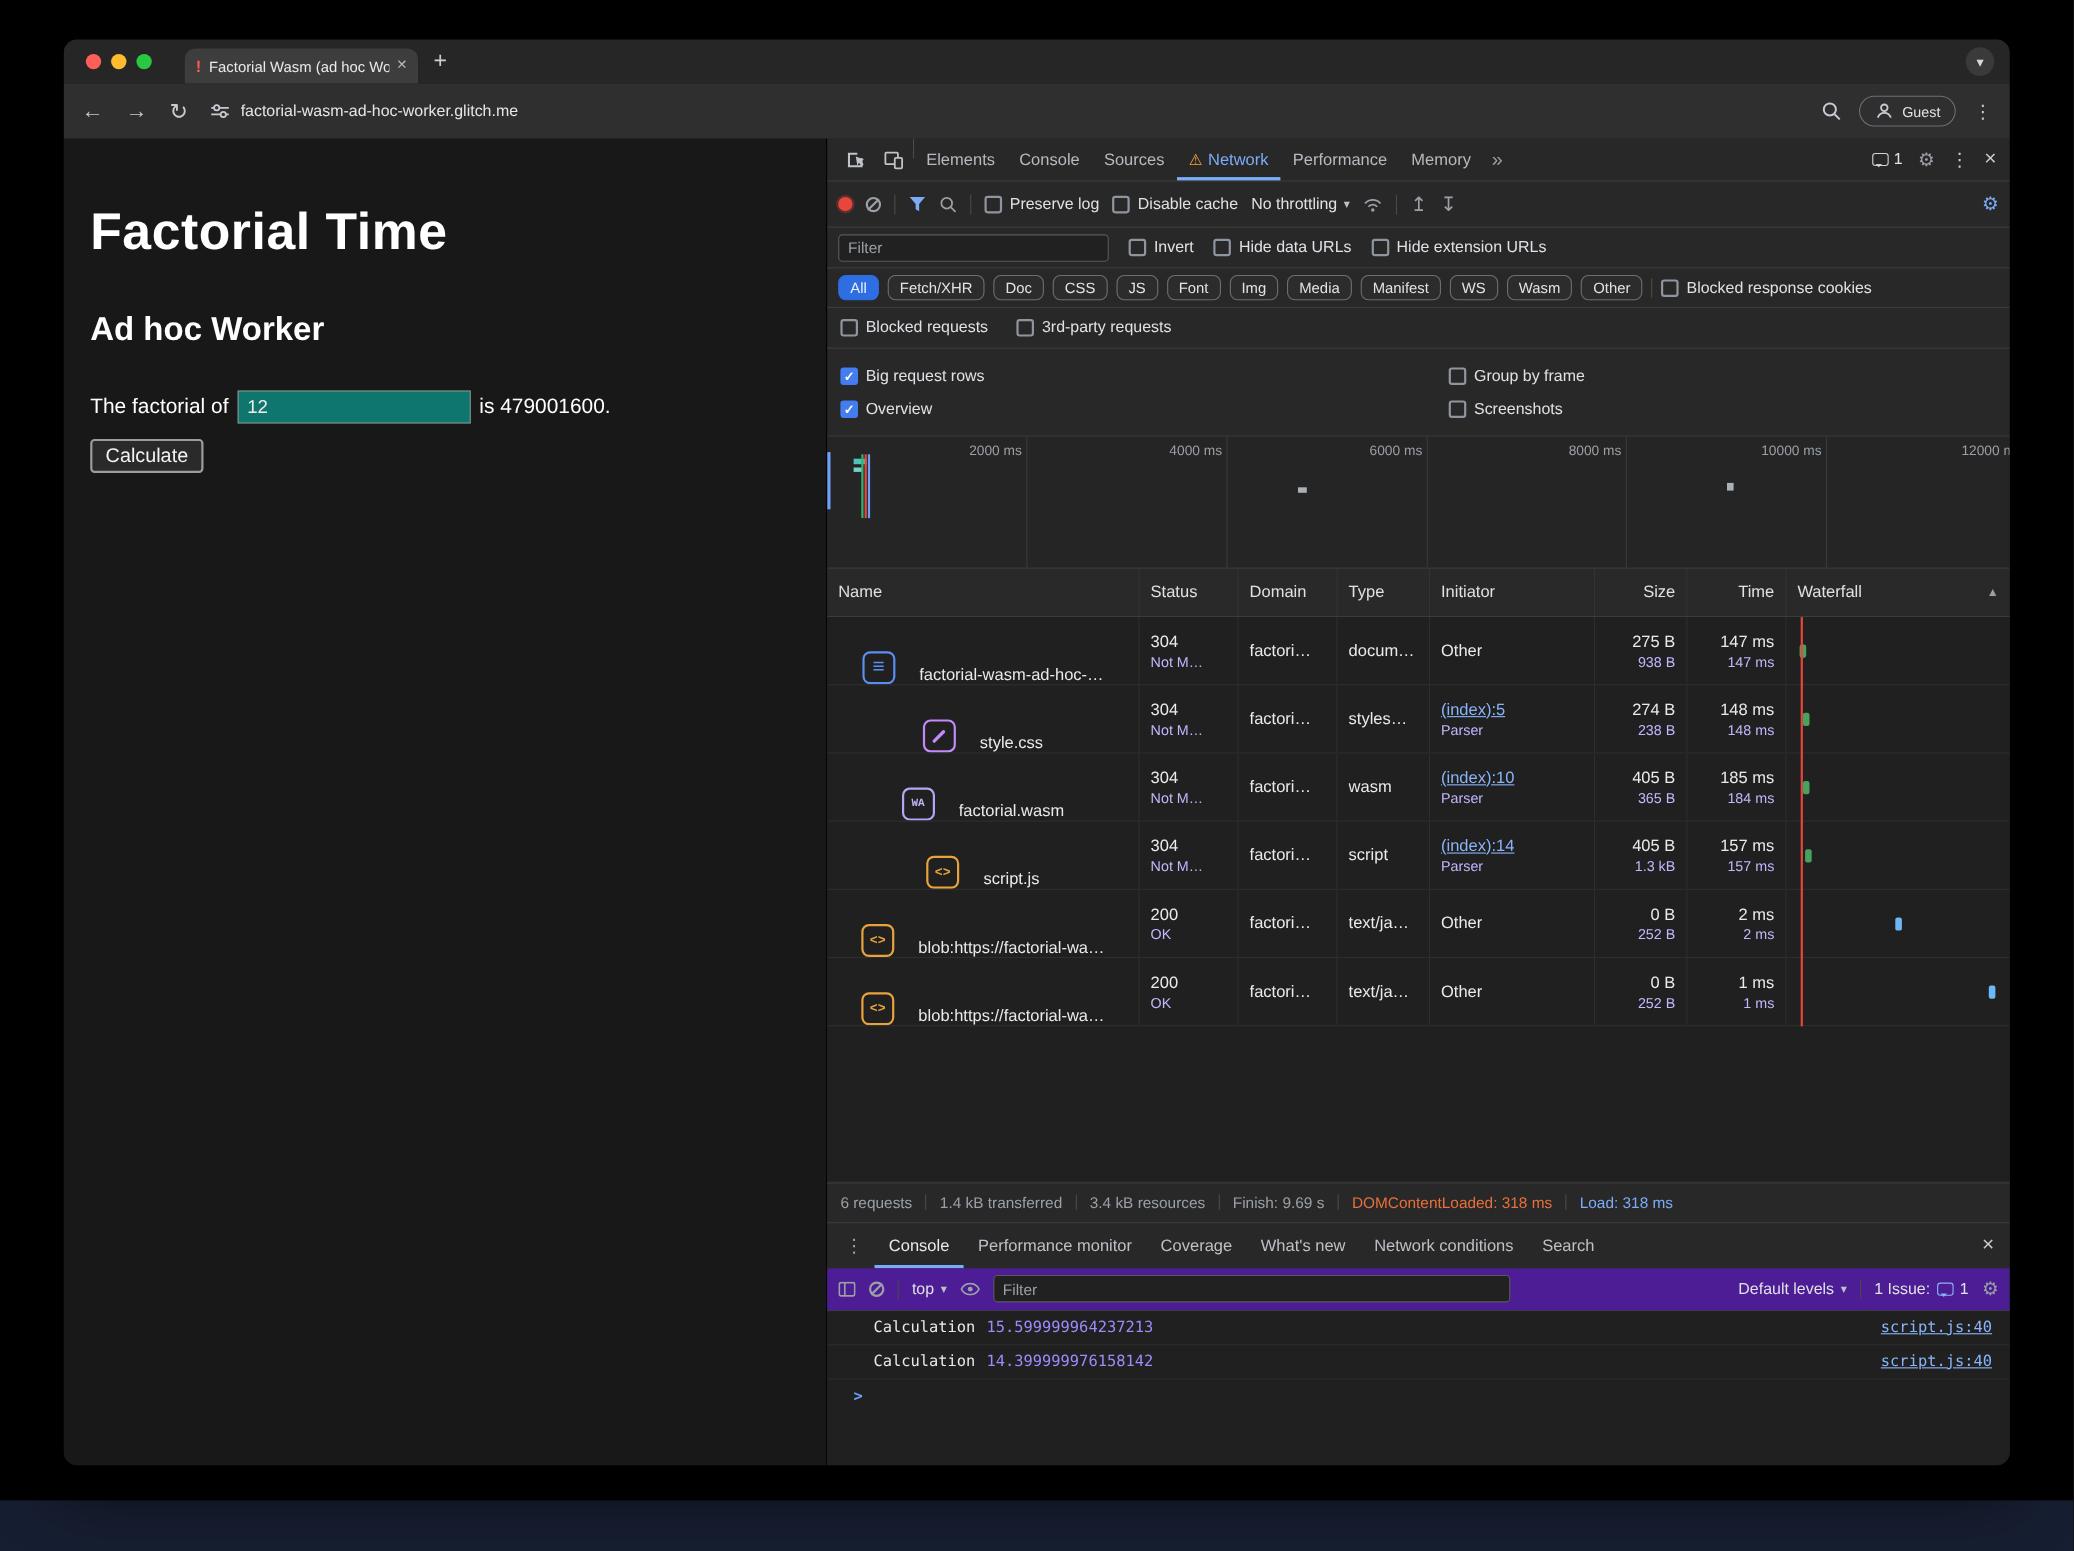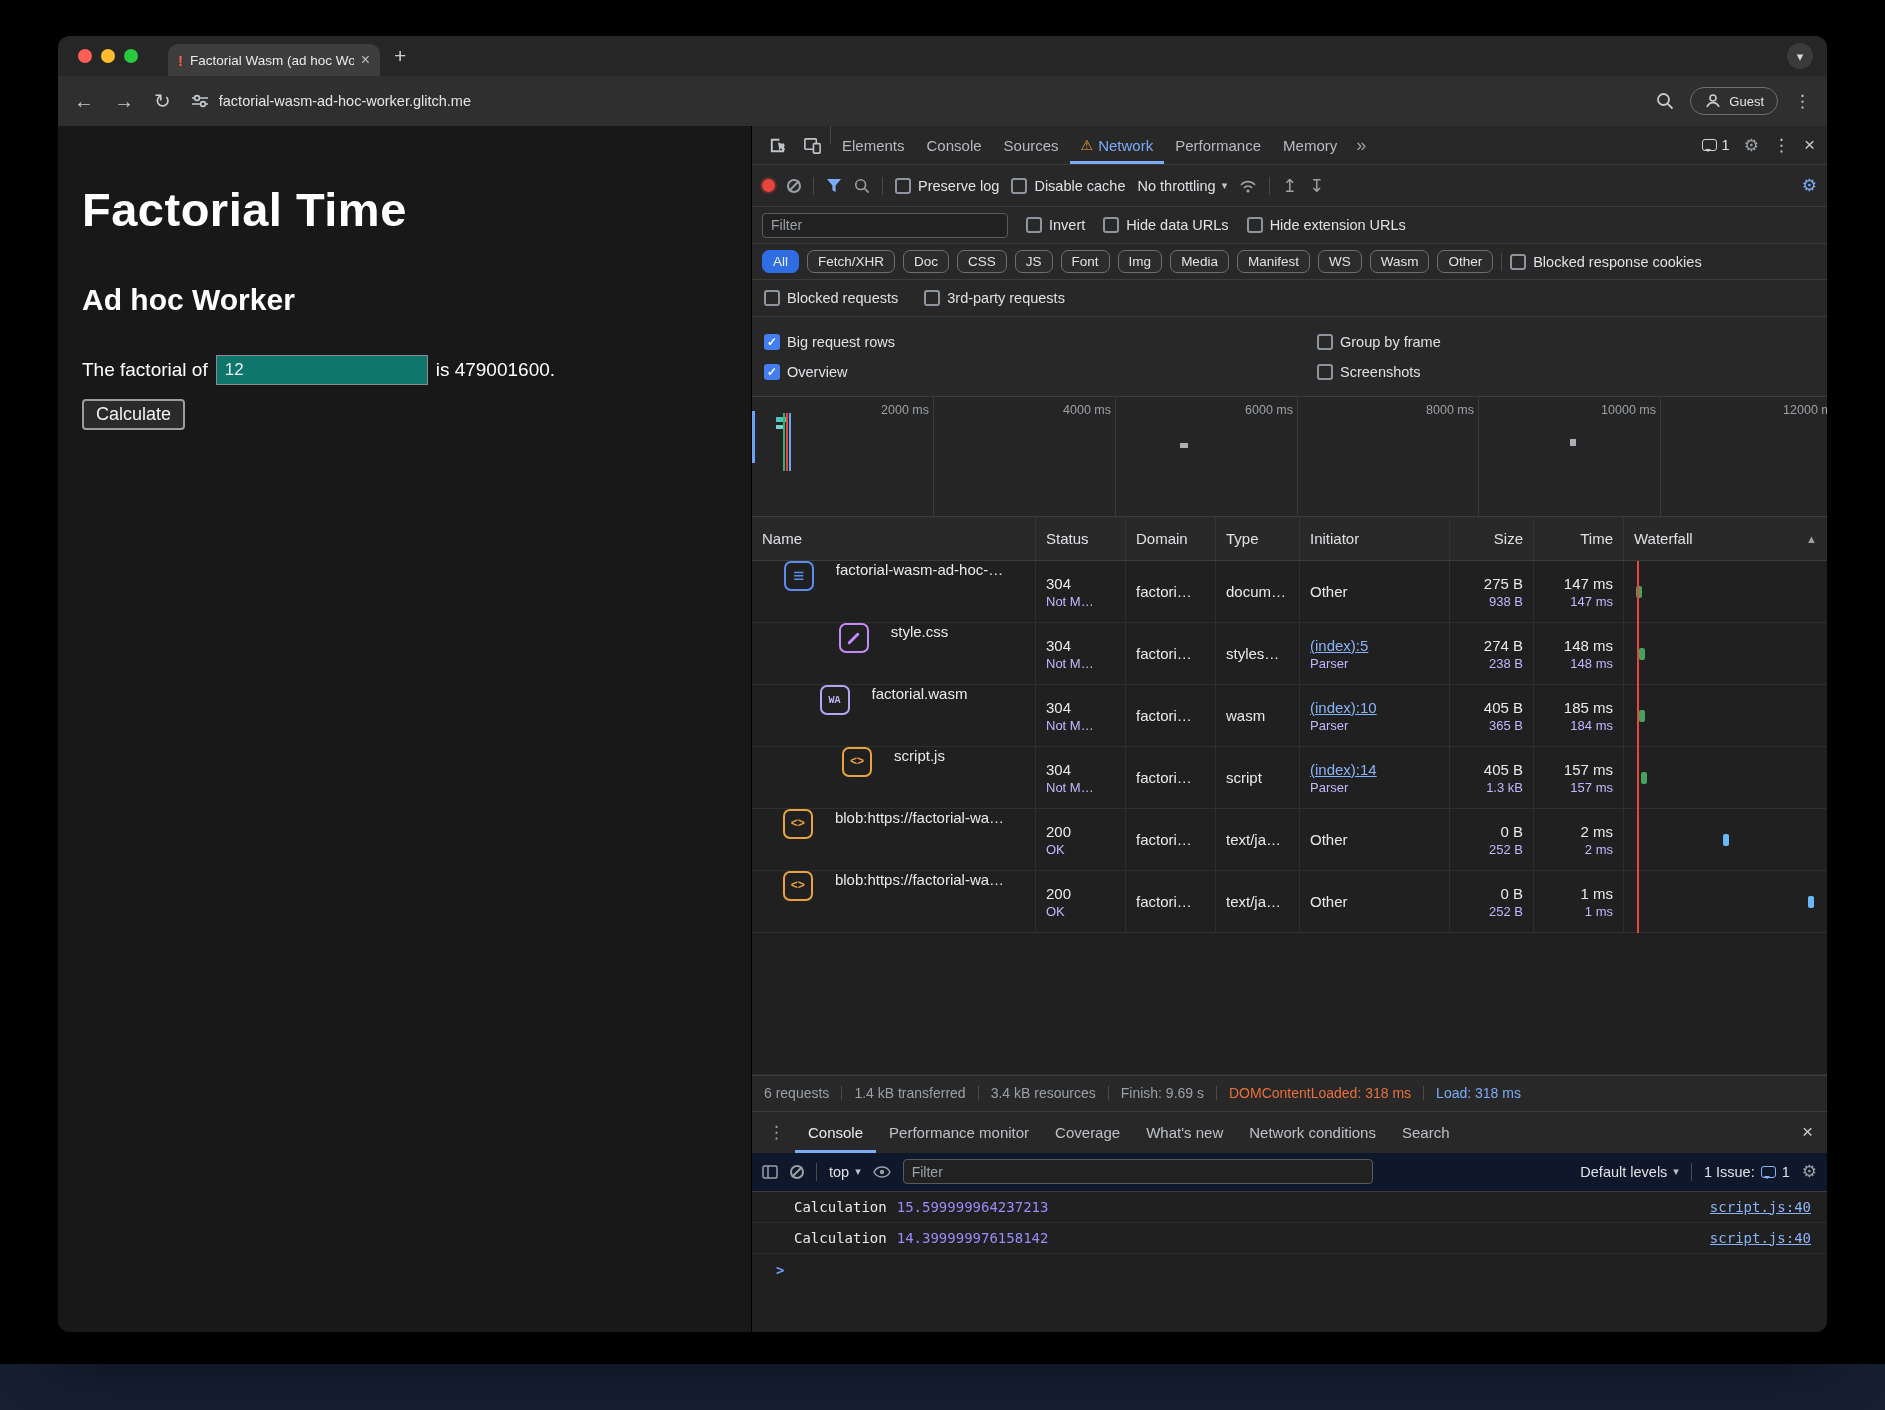--- a/index.html
+++ b/index.html
@@ -107,21 +107,21 @@
   .net-head .cell { display:flex; align-items:center; font-size:15px; color:#dfe1e5; }
   .cell { padding:0 10px; border-right:1px solid #333; overflow:hidden; min-width:0; }
   .c-name{ width:284px; flex:none; } .c-status{ width:90px; flex:none; } .c-domain{ width:90px; flex:none; }
   .c-type{ width:84px; flex:none; } .c-init{ width:150px; flex:none; } .c-size{ width:84px; flex:none; }
   .c-time{ width:90px; flex:none; } .c-wf{ flex:1; border-right:none; position:relative; }
   .sortup { margin-left:auto; color:#9aa0a6; font-size:11px; }
 
   .net-body { position:relative; height:372px; background:#202020; flex:none; }
   .net-row { height:62px; display:flex; border-bottom:1px solid #2e2e2e; }
   .net-row .cell { border-right:1px solid #2e2e2e; display:flex; flex-direction:column; justify-content:center; gap:2px; }
-  .net-row .cell.c-name { flex-direction:row; align-items:flex-start; gap:22px; }
+  .net-row .cell.c-name { flex-direction:row; align-items:flex-end; gap:22px; }
   .net-row .cell.c-wf { border-right:none; }
   .l1 { font-size:15px; color:#e8eaed; white-space:nowrap; overflow:hidden; }
   .l2 { font-size:13px; color:#c4b5fd; white-space:nowrap; overflow:hidden; }
   .r { align-items:flex-end; text-align:right; }
   .link { color:#8ab4f8; text-decoration:underline; }
   .nm { font-size:15px; color:#e8eaed; white-space:nowrap; overflow:hidden; }
 
   .ricon { width:30px; height:30px; border-radius:7px; border:2px solid #888; flex:none;
            display:flex; align-items:center; justify-content:center; font-weight:bold; }
   [data-icon="document"] { border-color:#5b8ef0; color:#5b8ef0; }
@@ -145,21 +145,21 @@
   .sum-load { color:#7cacf8; }
 
   
   .drawer-tabs { height:42px; border-top:1px solid #3c3c3c; display:flex; align-items:stretch; padding:0 6px; flex:none; background:#282828; }
   .drawer-tabs > * { display:flex; align-items:center; }
   .drawer-kebab { color:#9aa0a6; font-size:17px; padding:0 10px; }
   .dr-tab { padding:0 13px; color:#bdc1c6; font-size:15px; border-bottom:3px solid transparent; border-top:3px solid transparent; white-space:nowrap; }
   .dr-tab.selected { color:#e8eaed; border-bottom-color:#7cacf8; }
   .dr-close { margin-left:auto; padding:0 8px; }
 
-  .console-toolbar { height:39px; border-bottom:1px solid #3c3c3c; display:flex; align-items:center; gap:12px; padding:0 10px; flex:none; background:#0f172a; }
+  .console-toolbar { height:39px; border-bottom:1px solid #3c3c3c; display:flex; align-items:center; gap:12px; padding:0 10px; flex:none; background:#4c1d95; }
   .c-filter { flex:1; max-width:470px; height:25px; background:#212121; border:1px solid #5a5a5a; border-radius:4px;
               color:#dfe1e5; font-size:14px; padding:0 8px; font-family:"Liberation Sans", sans-serif; }
   .c-filter::placeholder { color:#9aa0a6; }
   .c-right { margin-left:auto; display:flex; align-items:center; gap:12px; }
   .issue-wrap { display:flex; align-items:center; gap:6px; }
   .bubble.blue { border-color:#8ab4f8; } .bubble.blue::after { border-top-color:#8ab4f8; }
 
   .console-out { flex:1; background:#202020; font-family:"DejaVu Sans Mono", monospace; font-size:14px; min-height:0; }
   .msg-row { display:flex; align-items:center; padding:7px 16px 7px 42px; border-bottom:1px solid #2c2c2c; }
   .msg-label { color:#e8eaed; margin-right:10px; }

